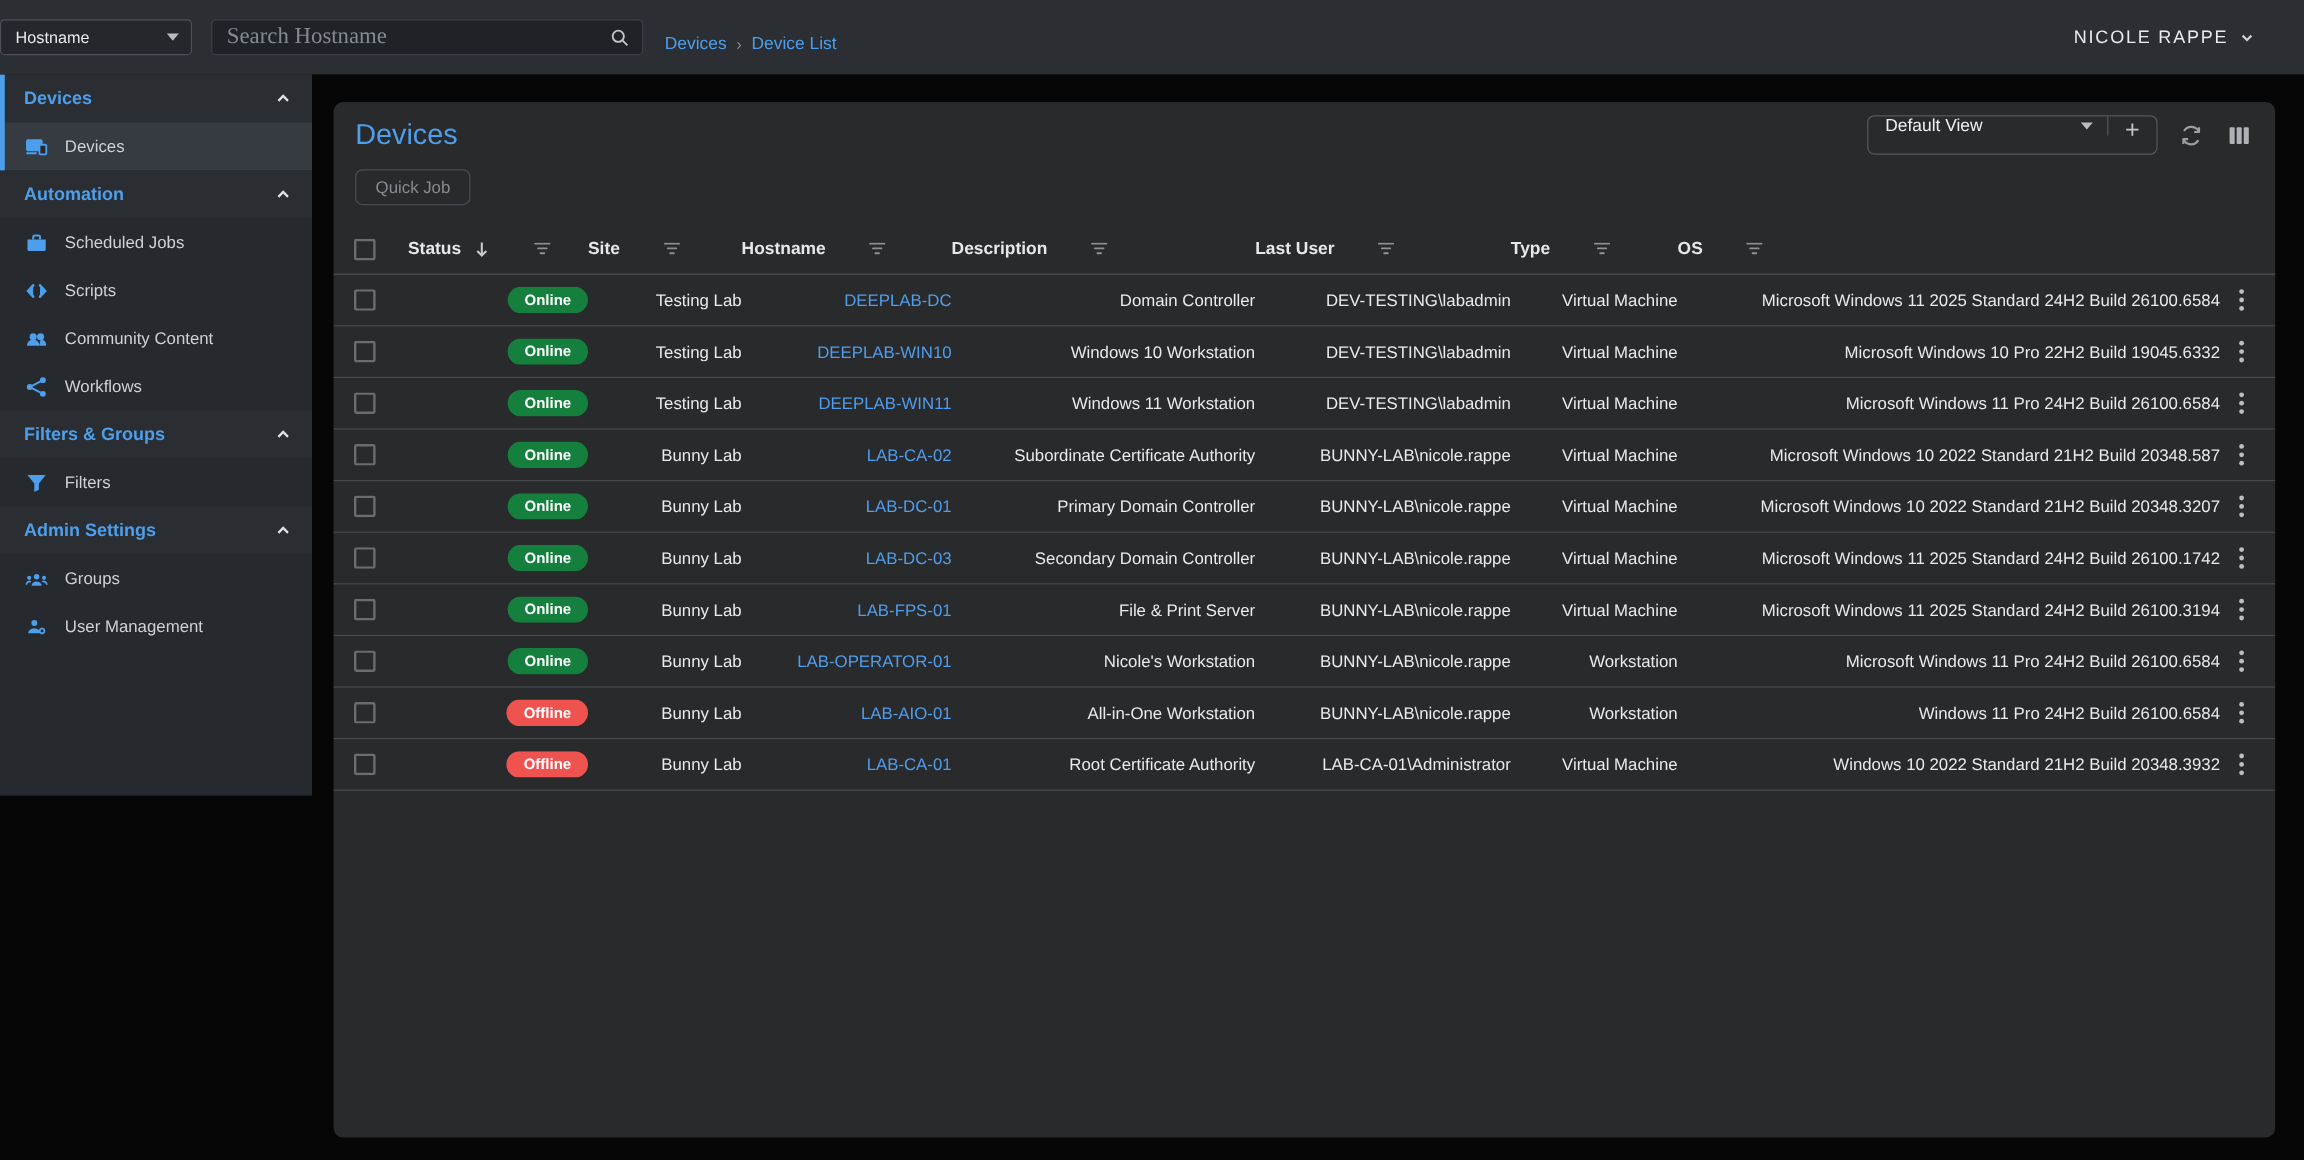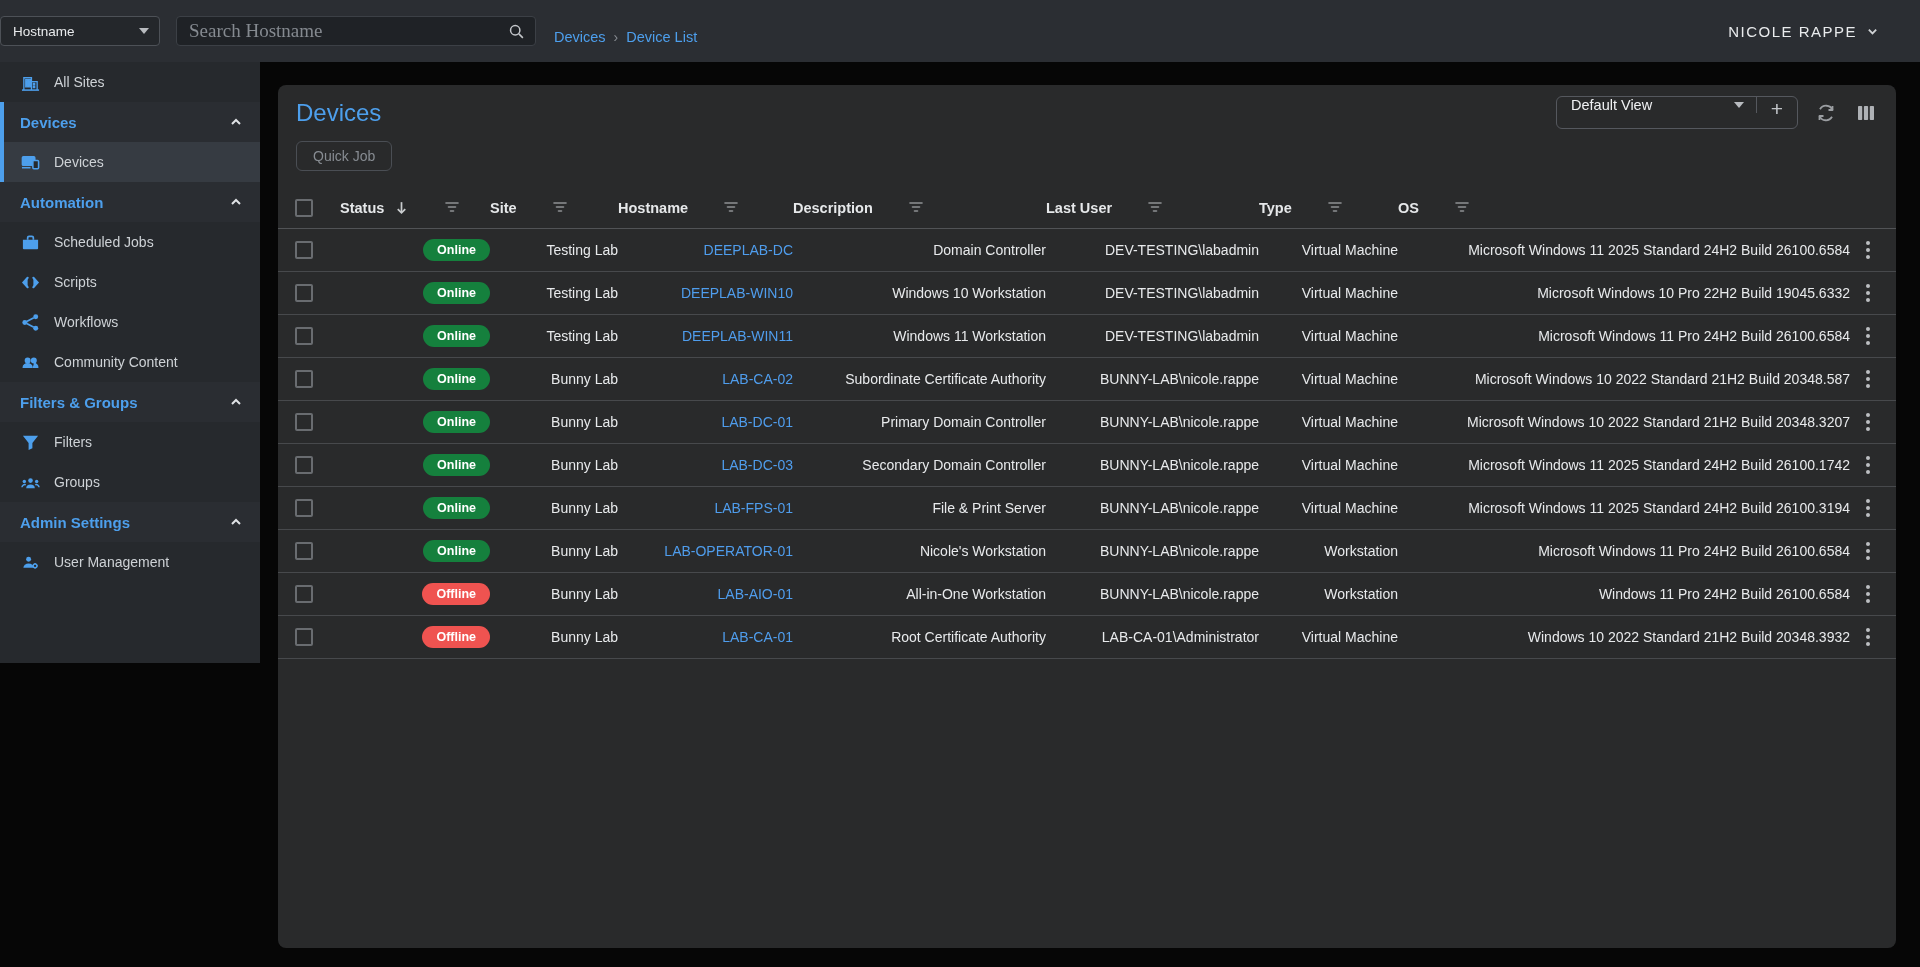--- a/index.html
+++ b/index.html
@@ -132,30 +132,20 @@
   <div class="user-menu">
     <span class="user-name">NICOLE RAPPE</span>
     <svg class="chevron-down-sm" viewBox="0 0 12 12" fill="none" stroke-width="2">
       <polyline points="2,4 6,8 10,4"></polyline>
     </svg>
   </div>
 </div>
 
 <div class="sidebar">
 
-  <div class="side-row side-item">
-    <span class="side-icon">
-      <svg viewBox="0 0 20 20">
-          <path d="M3 18 V5 h8 v13 M5 7h1.6v1.6H5zM8 7h1.6v1.6H8zM5 10h1.6v1.6H5zM8 10h1.6v1.6H8zM5 13h1.6v1.6H5zM8 13h1.6v1.6H8z" stroke-width="1.4" fill="none"></path>
-          <path d="M11 9 h6 v9 M13 11h1.4v1.4H13zM13 14h1.4v1.4H13z" stroke-width="1.4" fill="none"></path>
-          <line x1="1" y1="18" x2="19" y2="18" stroke-width="1.6"></line>
-        </svg>
-    </span>
-    <span>All Sites</span>
-  </div>
 
   <div style="position:relative">
     <div class="accent-bar"></div>
     <div class="side-row section-header">
       <span class="sec-label">Devices</span>
       <svg class="chevron-up" viewBox="0 0 12 12" fill="none" stroke-width="2">
           <polyline points="2,8 6,4 10,8"></polyline>
         </svg>
     </div>
     <div class="side-row side-item active">
@@ -189,74 +179,74 @@
     <span class="side-icon">
       <svg viewBox="0 0 20 20" fill="none" stroke-width="2.2" stroke-linecap="round">
           <polyline points="7,5 2.5,10 7,15"></polyline>
           <polyline points="13,5 17.5,10 13,15"></polyline>
         </svg>
     </span>
     <span>Scripts</span>
   </div>
   <div class="side-row side-item">
     <span class="side-icon">
+      <svg viewBox="0 0 20 20" fill="none" stroke-width="1.7">
+          <circle cx="7" cy="8" r="2.3"></circle>
+          <circle cx="13.5" cy="8" r="2.3"></circle>
+          <path d="M2.5 15 a4.5 3.5 0 0 1 9 0 Z"></path>
+          <path d="M12.5 15 h5 a4 3.5 0 0 0 -4 -3.8"></path>
+        </svg>
+    </span>
+    <span>Community Content</span>
+  </div>
+  <div class="side-row side-item">
+    <span class="side-icon">
       <svg viewBox="0 0 20 20">
           <circle cx="15.5" cy="4" r="2.6" stroke="none"></circle>
           <circle cx="4" cy="10" r="2.6" stroke="none"></circle>
           <circle cx="15.5" cy="16" r="2.6" stroke="none"></circle>
           <line x1="6" y1="9" x2="13.5" y2="5" stroke-width="1.8"></line>
           <line x1="6" y1="11" x2="13.5" y2="15" stroke-width="1.8"></line>
         </svg>
     </span>
     <span>Workflows</span>
   </div>
-  <div class="side-row side-item">
-    <span class="side-icon">
-      <svg viewBox="0 0 20 20" fill="none" stroke-width="1.7">
-          <circle cx="7" cy="8" r="2.3"></circle>
-          <circle cx="13.5" cy="8" r="2.3"></circle>
-          <path d="M2.5 15 a4.5 3.5 0 0 1 9 0 Z"></path>
-          <path d="M12.5 15 h5 a4 3.5 0 0 0 -4 -3.8"></path>
-        </svg>
-    </span>
-    <span>Community Content</span>
-  </div>
 
   <div class="side-row section-header">
     <span class="sec-label">Filters &amp; Groups</span>
     <svg class="chevron-up" viewBox="0 0 12 12" fill="none" stroke-width="2">
         <polyline points="2,8 6,4 10,8"></polyline>
       </svg>
   </div>
   <div class="side-row side-item">
     <span class="side-icon">
       <svg viewBox="0 0 20 20">
           <path d="M2 3 h16 L12 10.5 V16 l-4 2 V10.5 Z" stroke="none"></path>
         </svg>
     </span>
     <span>Filters</span>
   </div>
+  <div class="side-row section-header">
+    <span class="sec-label">Admin Settings</span>
+    <svg class="chevron-up" viewBox="0 0 12 12" fill="none" stroke-width="2">
+        <polyline points="2,8 6,4 10,8"></polyline>
+      </svg>
+  </div>
+
   <div class="side-row side-item">
     <span class="side-icon">
       <svg viewBox="0 0 20 20">
           <circle cx="10" cy="8" r="2.4" stroke="none"></circle>
           <path d="M5.5 16 a4.5 3.8 0 0 1 9 0 Z" stroke="none"></path>
           <circle cx="3.5" cy="9" r="1.8" stroke="none"></circle>
           <circle cx="16.5" cy="9" r="1.8" stroke="none"></circle>
           <path d="M1 15 a3 3 0 0 1 4 -2.6 M19 15 a3 3 0 0 0 -4 -2.6" fill="none" stroke-width="1.6"></path>
         </svg>
     </span>
     <span>Groups</span>
-  </div>
-
-  <div class="side-row section-header">
-    <span class="sec-label">Admin Settings</span>
-    <svg class="chevron-up" viewBox="0 0 12 12" fill="none" stroke-width="2">
-        <polyline points="2,8 6,4 10,8"></polyline>
-      </svg>
   </div>
   <div class="side-row side-item">
     <span class="side-icon">
       <svg viewBox="0 0 20 20">
           <circle cx="8" cy="6.5" r="2.6" stroke="none"></circle>
           <path d="M2.5 15.5 a5.5 4.5 0 0 1 11 0 Z" stroke="none"></path>
           <circle cx="14.8" cy="13.5" r="2" fill="none" stroke-width="1.5"></circle>
           <g stroke-width="1.4">
             <line x1="14.8" y1="10.6" x2="14.8" y2="11.6"></line>
             <line x1="14.8" y1="15.4" x2="14.8" y2="16.4"></line>

